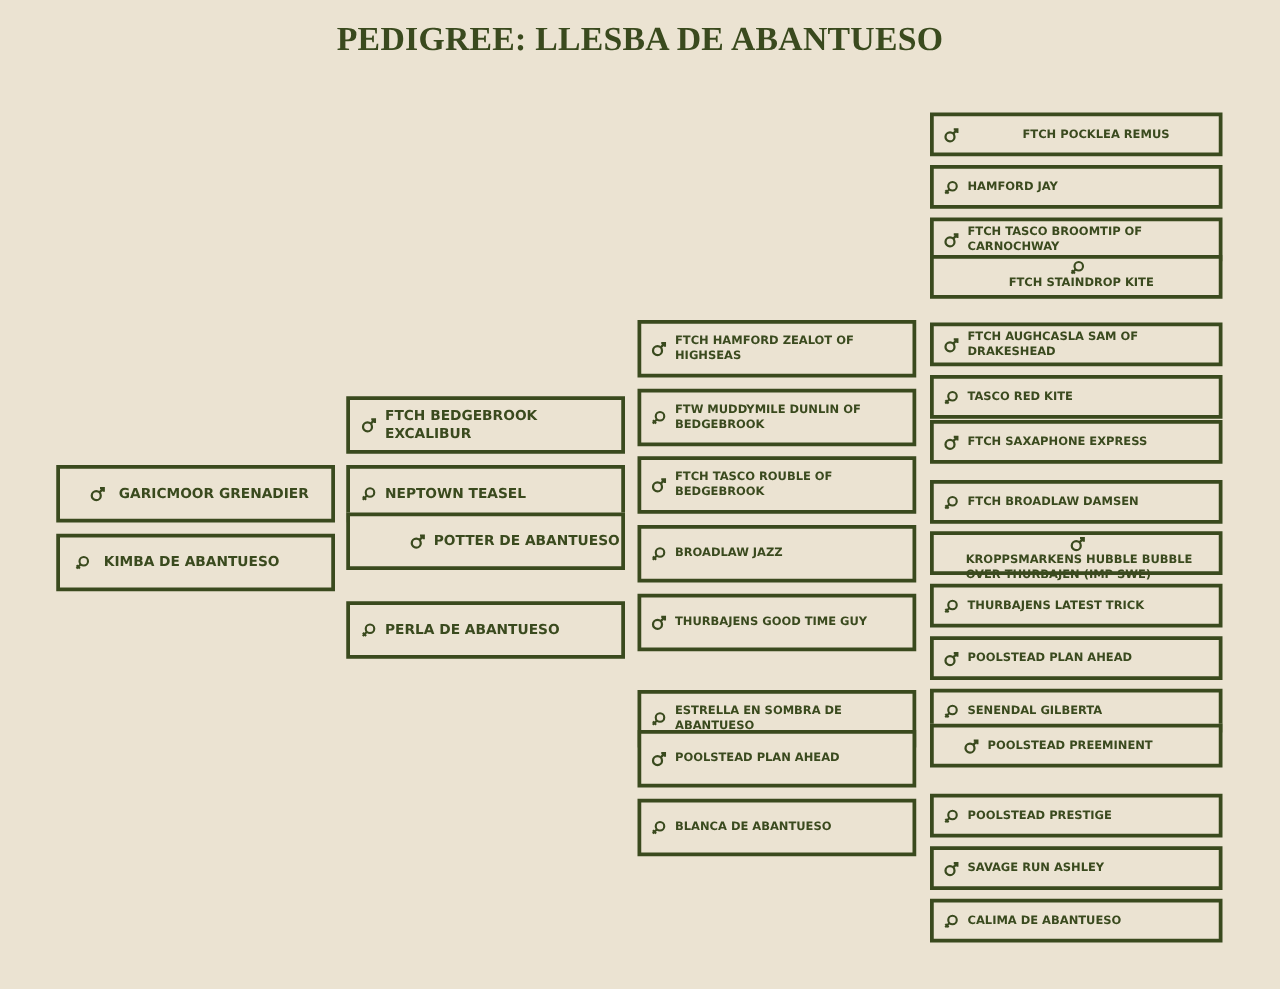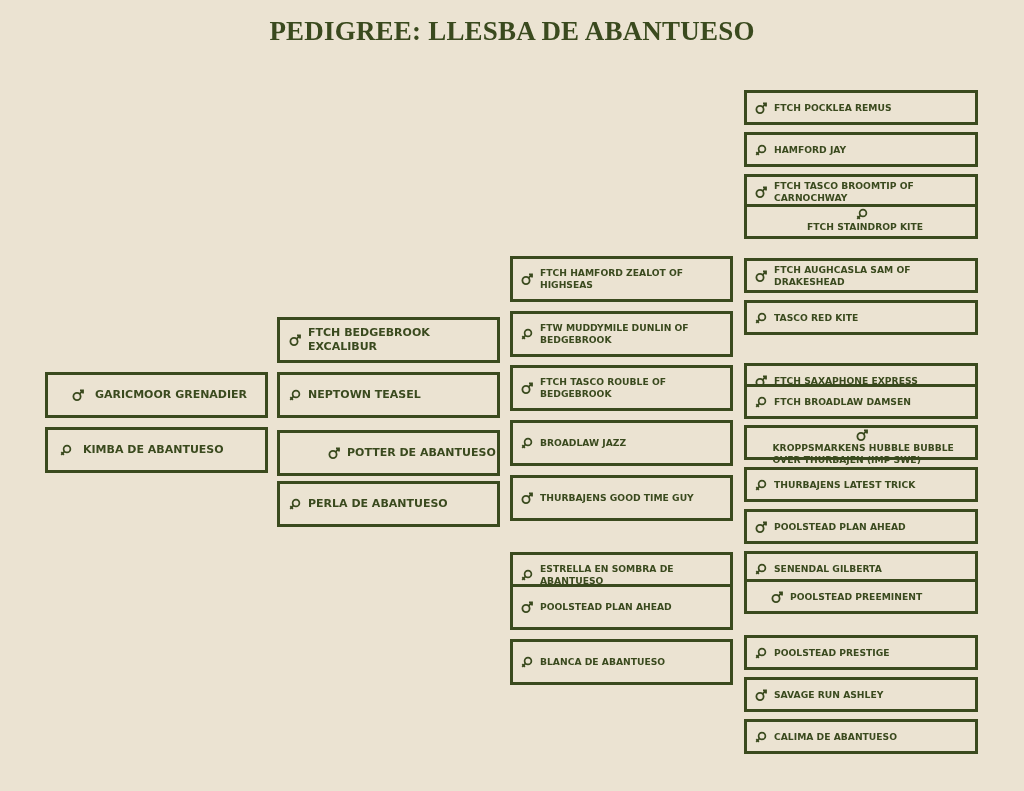--- a/index.html
+++ b/index.html
@@ -62,21 +62,21 @@
     </div>
     <div class="box c2" style="top: 372px;">
       <span class="icon">
   <svg viewBox="0 0 12 14">
           <circle cx="7" cy="6" r="3.4" fill="none" stroke="#3a4a1e" stroke-width="1.7"></circle>
           <path d="M4.6 8.4 L1.2 11.8 M1.3 9.2 L3.9 11.8" fill="none" stroke="#3a4a1e" stroke-width="1.7"></path>
         </svg>
 </span>
       <span class="label">NEPTOWN TEASEL</span>
     </div>
-    <div class="box c2" style="top: 430px; padding-left: 48px;">
+    <div class="box c2" style="top: 410px; padding-left: 48px;">
       <span class="icon">
   <svg viewBox="0 0 12 14">
           <circle cx="5" cy="8.5" r="3.6" fill="none" stroke="#3a4a1e" stroke-width="1.8"></circle>
           <path d="M7.6 5.9 L10.8 2.7 M8 2.4 H11 V5.4" fill="none" stroke="#3a4a1e" stroke-width="1.8"></path>
         </svg>
 </span>
       <span class="label">POTTER DE ABANTUESO</span>
     </div>
     <div class="box c2" style="top: 481px;">
       <span class="icon">
@@ -152,21 +152,21 @@
     </div>
     <div class="box c3" style="top: 591px;">
       <span class="icon">
   <svg viewBox="0 0 12 14">
           <circle cx="7" cy="6" r="3.4" fill="none" stroke="#3a4a1e" stroke-width="1.7"></circle>
           <path d="M4.6 8.4 L1.2 11.8 M1.3 9.2 L3.9 11.8" fill="none" stroke="#3a4a1e" stroke-width="1.7"></path>
         </svg>
 </span>
       <span class="label">BLANCA DE ABANTUESO</span>
     </div>
-    <div class="box c4" style="top: 90px;">
+    <div class="box c4" style="top: 90px; gap: 44px;">
       <span class="icon">
   <svg viewBox="0 0 12 14">
           <circle cx="5" cy="8.5" r="3.6" fill="none" stroke="#3a4a1e" stroke-width="1.8"></circle>
           <path d="M7.6 5.9 L10.8 2.7 M8 2.4 H11 V5.4" fill="none" stroke="#3a4a1e" stroke-width="1.8"></path>
         </svg>
 </span>
       <span class="label">FTCH POCKLEA REMUS</span>
     </div>
     <div class="box c4" style="top: 132px;">
       <span class="icon">
@@ -206,21 +206,21 @@
     </div>
     <div class="box c4" style="top: 300px;">
       <span class="icon">
   <svg viewBox="0 0 12 14">
           <circle cx="7" cy="6" r="3.4" fill="none" stroke="#3a4a1e" stroke-width="1.7"></circle>
           <path d="M4.6 8.4 L1.2 11.8 M1.3 9.2 L3.9 11.8" fill="none" stroke="#3a4a1e" stroke-width="1.7"></path>
         </svg>
 </span>
       <span class="label">TASCO RED KITE</span>
     </div>
-    <div class="box c4" style="top: 336px; margin-top: 27px;">
+    <div class="box c4" style="top: 336px;">
       <span class="icon">
   <svg viewBox="0 0 12 14">
           <circle cx="5" cy="8.5" r="3.6" fill="none" stroke="#3a4a1e" stroke-width="1.8"></circle>
           <path d="M7.6 5.9 L10.8 2.7 M8 2.4 H11 V5.4" fill="none" stroke="#3a4a1e" stroke-width="1.8"></path>
         </svg>
 </span>
       <span class="label">FTCH SAXAPHONE EXPRESS</span>
     </div>
     <div class="box c4" style="top: 384px;">
       <span class="icon">

